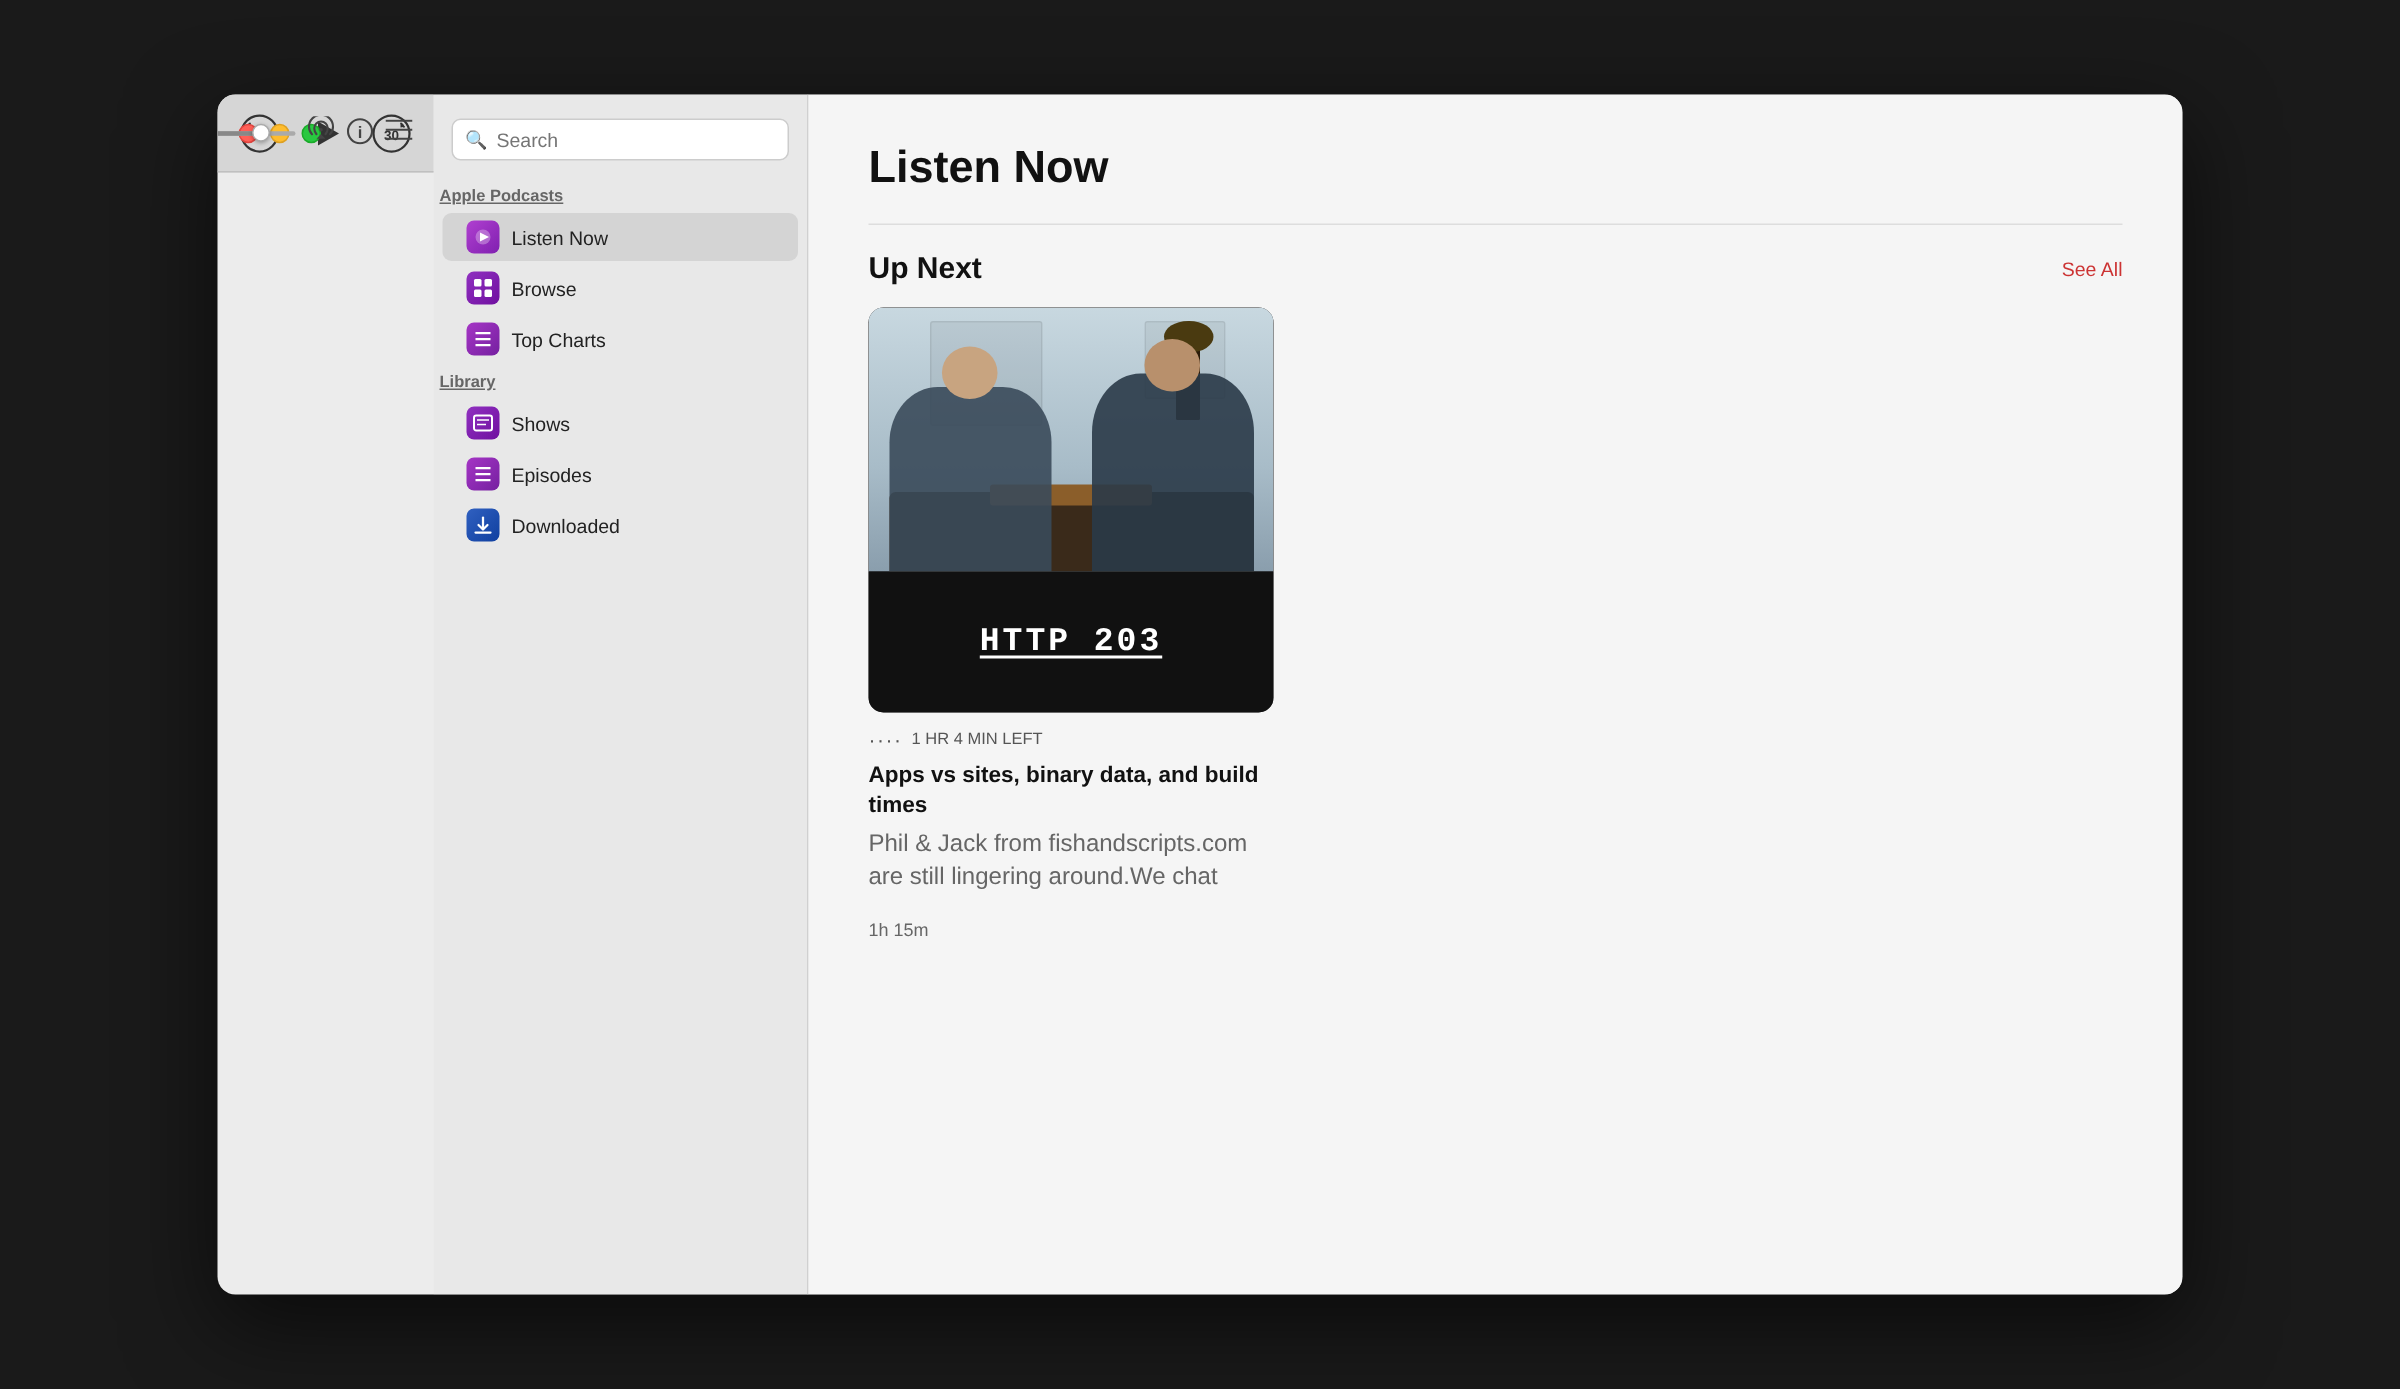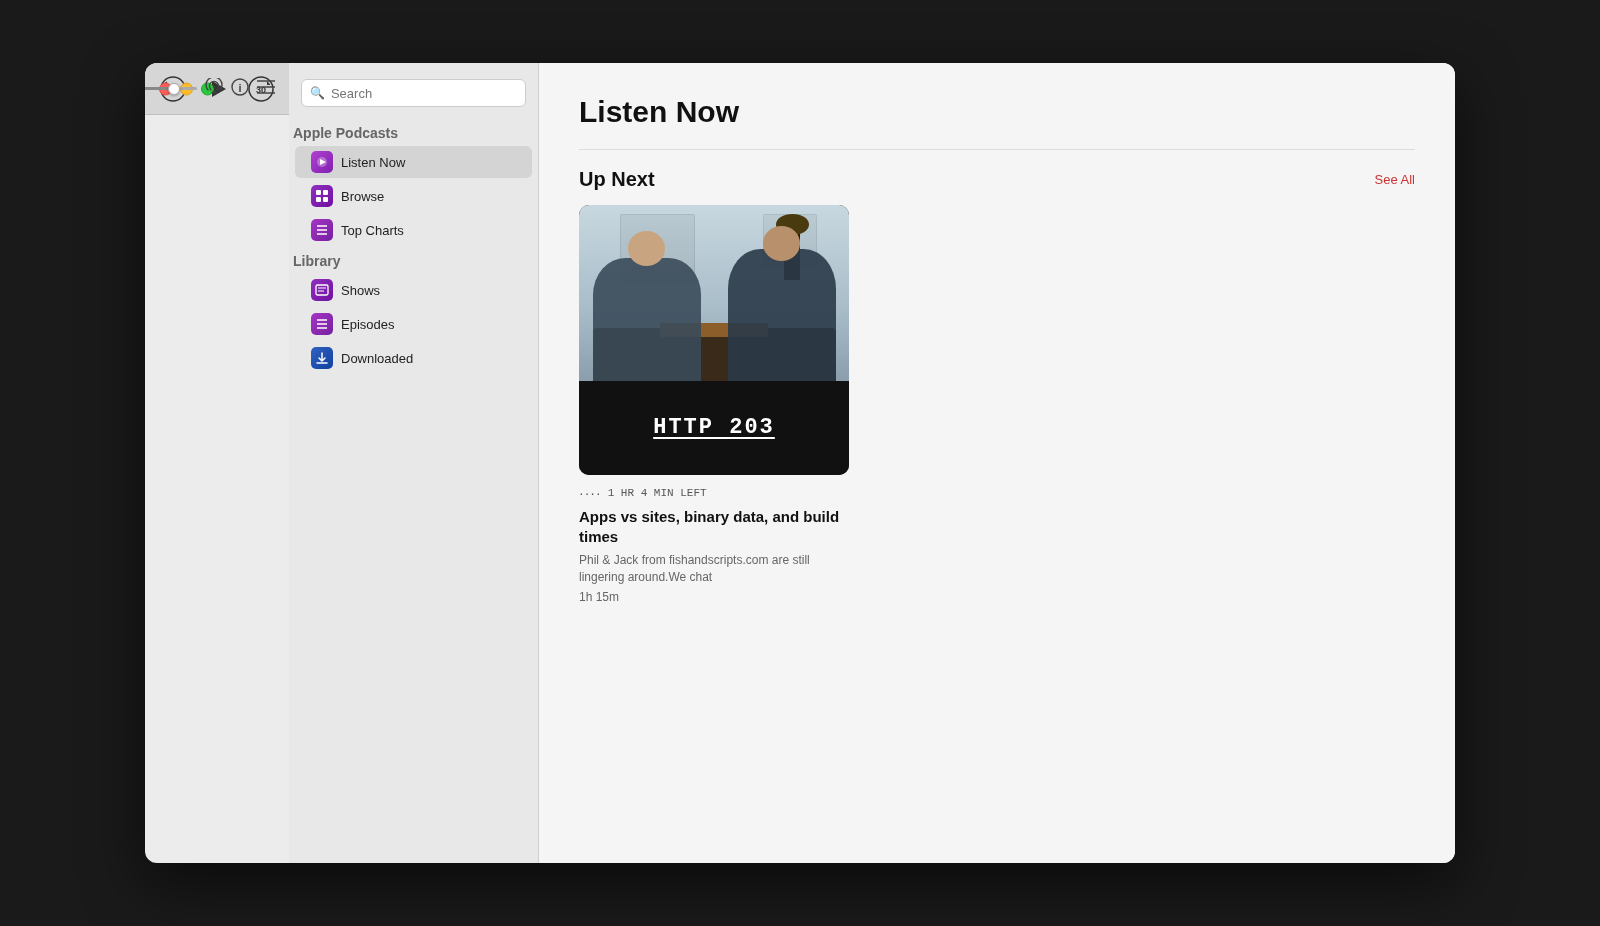--- a/index.html
+++ b/index.html
@@ -193,25 +193,26 @@
     }
     .search-input {
       border: none;
       background: transparent;
       font-size: 13px;
       color: #8b5cf6;
       outline: none;
       flex: 1;
     }
     .sidebar-section-label {
-      font-size: 14px;
+      font-size: 11px;
       font-weight: 600;
       color: #666;
       padding: 6px 16px 4px 4px;
       text-transform: none;
+      text-decoration: underline;
     }
     .sidebar-item {
       display: flex;
       align-items: center;
       padding: 5px 12px 5px 16px;
       gap: 8px;
       cursor: pointer;
       border-radius: 6px;
       margin: 1px 6px;
     }
@@ -324,34 +325,33 @@
     }
     .dots {
       font-size: 14px;
       color: #555;
       letter-spacing: 1px;
     }
     .time-left {
       font-size: 11px;
       color: #555;
       font-weight: 500;
-      font-family: Liberation Mono, monospace;
     }
     .ep-title {
       font-size: 15px;
       font-weight: 600;
       color: #111;
       line-height: 1.3;
       margin-bottom: 6px;
     }
     .ep-desc {
-      font-size: 12px;
+      font-size: 16px;
       color: #666;
       line-height: 1.4;
-      margin-bottom: 4px;
+      margin-bottom: 16px;
     }
     .ep-duration {
       font-size: 12px;
       color: #666;
     }
   </style>
 </head>
 <body>
 
 <div class="window">

